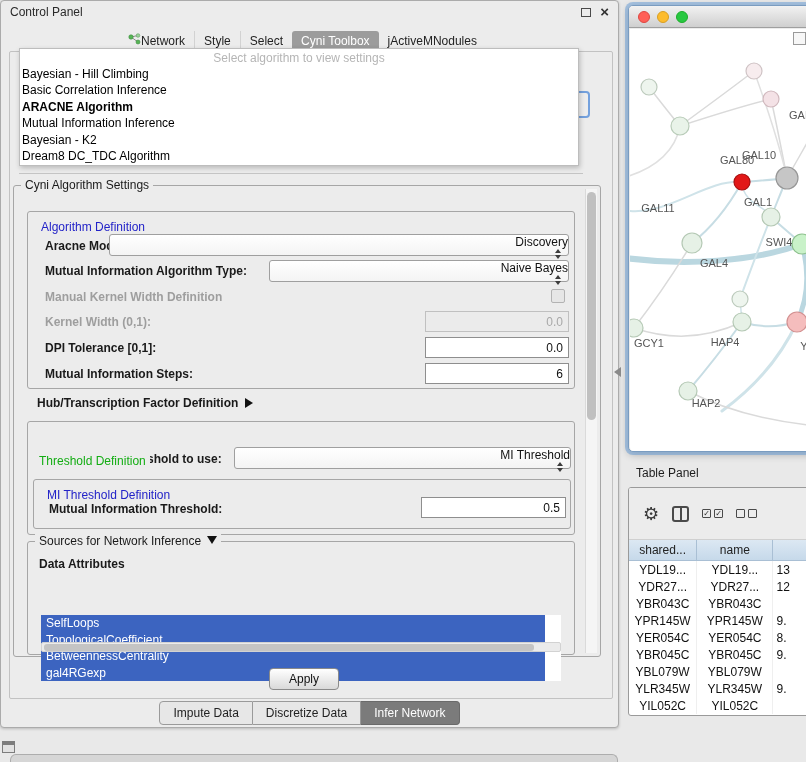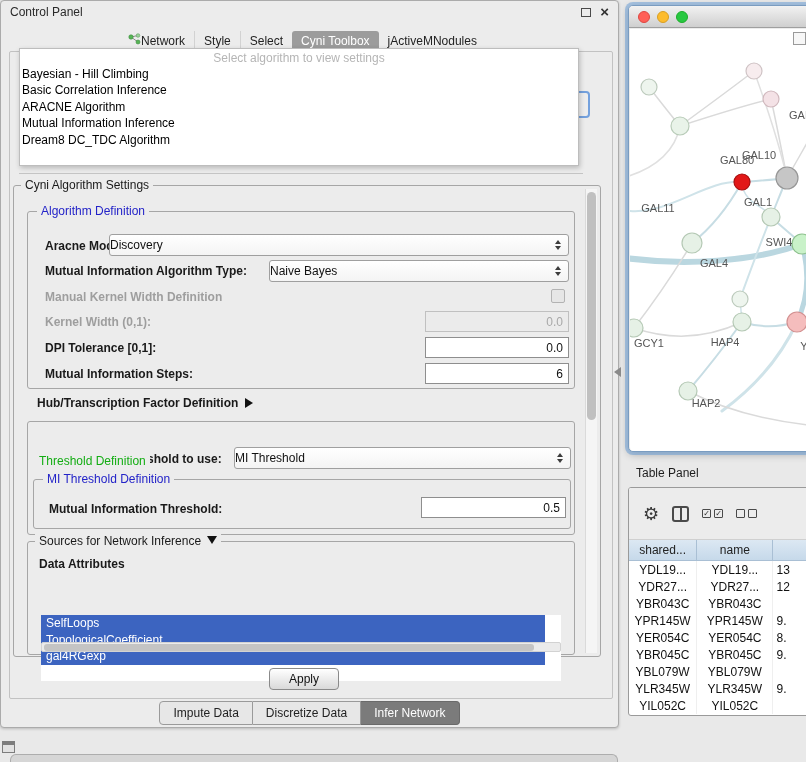--- a/index.html
+++ b/index.html
@@ -19,30 +19,30 @@
 .tab + .tab{border-left:1px solid #d2d2d2;}
 .tab.selected{background:#9c9c9c;color:#fff;border-radius:3px;border-left:none;}
 .tab.selected + .tab{border-left:none;}
 .content-frame{left:8px;top:50px;width:604px;height:648px;border:1px solid #c2c2c2;border-radius:2px;}
 .covered-line{left:18px;top:172px;width:564px;height:0;border-top:1px solid #c4c4c4;}
 .combo-sliver{left:562px;top:90px;width:27px;height:27px;border:2px solid #74a1dd;border-radius:4px;background:#ededed;z-index:5;}
 
 .popup{left:18px;top:47px;width:560px;height:118px;background:#fff;border:1px solid #bdbdbd;box-shadow:1px 2px 5px rgba(0,0,0,.22);z-index:10;padding-top:1px;}
 .popup-placeholder{text-align:center;color:#b5b5b5;height:16px;line-height:16px;}
 .popup-item{height:16.4px;line-height:16.4px;padding-left:2px;color:#000;}
-.popup-item.selected{font-weight:normal;}
+.popup-item.selected{font-weight:bold;}
 
 .groupbox{border:1px solid #a6a6a6;border-radius:3px;}
 .legend{background:#ececec;padding:0 4px;font-size:12px;line-height:14px;z-index:2;white-space:nowrap;}
-.legend.blue{color:#2323c8;}
+.legend.blue{color:#2323c8;margin-top:16px;}
 .legend.green{color:#13ad13;margin-top:40px;}
 
 .flabel{font-weight:bold;font-size:12px;white-space:nowrap;}
 .flabel.disabled{color:#9e9e9e;}
-.combo{height:22px;background:linear-gradient(#ffffff,#f4f4f4);border:1px solid #9f9f9f;border-radius:3px;display:flex;align-items:center;}
+.combo{height:22px;background:linear-gradient(#ffffff,#f4f4f4);border:1px solid #9f9f9f;border-radius:3px;display:flex;align-items:flex-end;padding-left:7px;flex-direction:column;}
 .combo-text{flex:1;font-size:12px;color:#111;}
 .combo-arrows{width:16px;display:flex;flex-direction:column;align-items:center;justify-content:center;gap:2px;margin-right:2px;}
 .combo-arrows .up{width:0;height:0;border-left:3.5px solid transparent;border-right:3.5px solid transparent;border-bottom:4px solid #3c3c3c;}
 .combo-arrows .dn{width:0;height:0;border-left:3.5px solid transparent;border-right:3.5px solid transparent;border-top:4px solid #3c3c3c;}
 .field{border:1px solid #8e8e8e;background:#fff;text-align:right;padding:0 5px;font-size:12px;height:21px;font-family:"Liberation Sans",sans-serif;color:#111;}
 .field.disabled{background:#ebebeb;border-color:#c0c0c0;color:#a8a8a8;}
 .checkbox{width:14px;height:14px;border:1px solid #b3b3b3;background:#e6e6e6;border-radius:2px;}
 .tri-right{display:inline-block;width:0;height:0;border-top:5px solid transparent;border-bottom:5px solid transparent;border-left:8px solid #111;margin-left:7px;vertical-align:-1px;}
 .tri-down{display:inline-block;width:0;height:0;border-left:5px solid transparent;border-right:5px solid transparent;border-top:8px solid #111;margin-left:6px;vertical-align:1px;}
 
@@ -135,20 +135,21 @@
     <div class="covered-line abs"></div>
     <div class="combo-sliver abs"></div>
 
     <div class="popup abs">
       <div class="popup-placeholder">Select algorithm to view settings</div>
       <div>
           <div class="popup-item">Bayesian - Hill Climbing</div>
           <div class="popup-item">Basic Correlation Inference</div>
           <div class="popup-item selected">ARACNE Algorithm</div>
           <div class="popup-item">Mutual Information Inference</div>
+          <div class="popup-item">Bayesian - K2</div>
           <div class="popup-item">Dream8 DC_TDC Algorithm</div>
         </div>
     </div>
 
     <div class="groupbox abs" style="left:12px;top:184px;width:588px;height:472px;"></div>
     <div class="legend abs" style="left:20px;top:177px;">Cyni Algorithm Settings</div>
 
     <div class="vtrack abs" style="left:584px;top:188px;width:12px;height:464px;"></div>
     <div class="vthumb abs" style="left:586px;top:191px;width:9px;height:228px;"></div>
 
@@ -207,20 +208,21 @@
     <input class="field abs" style="left: 420px; top: 496px; width: 145px;" value="0.5">
 
     <div class="groupbox abs" style="left:26px;top:540px;width:548px;height:114px;"></div>
     <div class="legend abs" style="left:34px;top:533px;">
       <span>Sources for Network Inference</span><span class="tri-down"></span>
     </div>
     <div class="flabel abs" style="left:38px;top:556px;">Data Attributes</div>
     <div class="attr-list abs" style="left:40px;top:572px;width:520px;height:66px;">
         <div class="attr-item">SelfLoops</div>
         <div class="attr-item">TopologicalCoefficient</div>
+        <div class="attr-item">BetweennessCentrality</div>
         <div class="attr-item">gal4RGexp</div>
       </div>
     <div class="hscroll abs" style="left:40px;top:641px;width:520px;height:10px;">
       <div class="hthumb" style="width:490px;margin-left:2px;"></div>
     </div>
 
     <div class="btn abs" style="left:268px;top:667px;width:70px;height:22px;">
       <span>Apply</span>
     </div>
 

